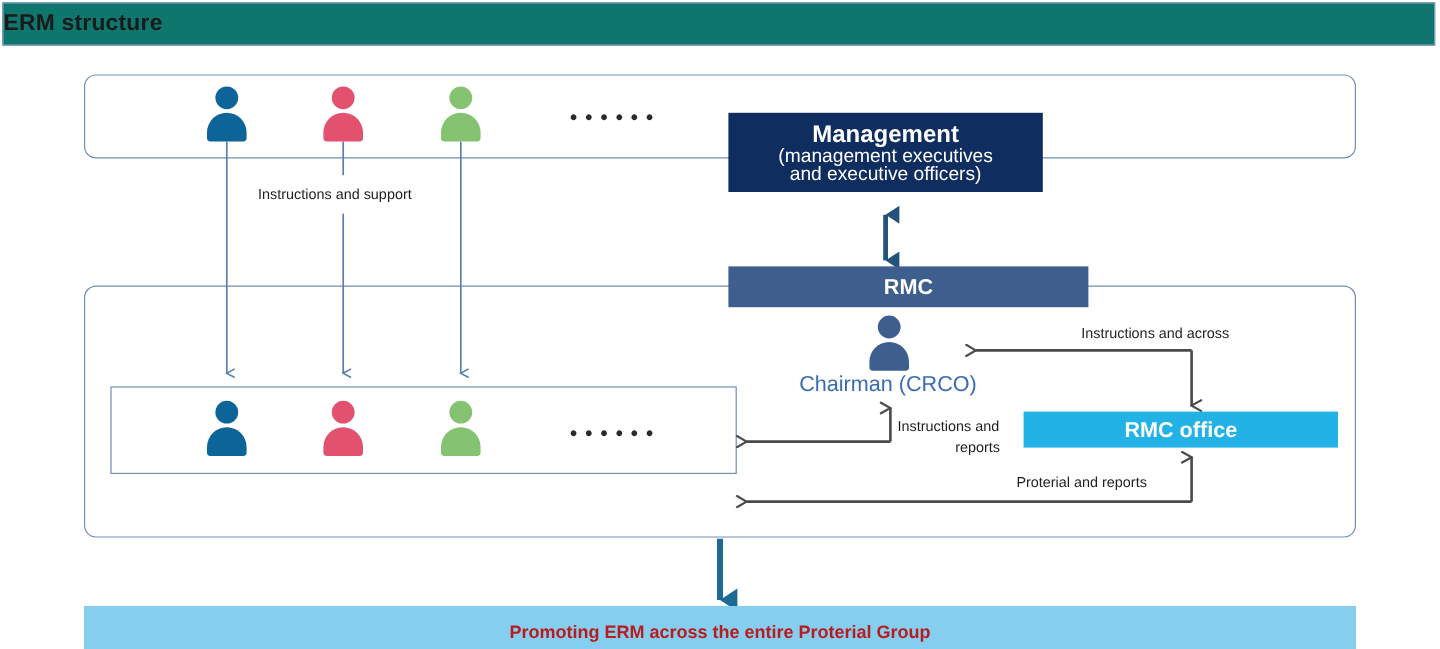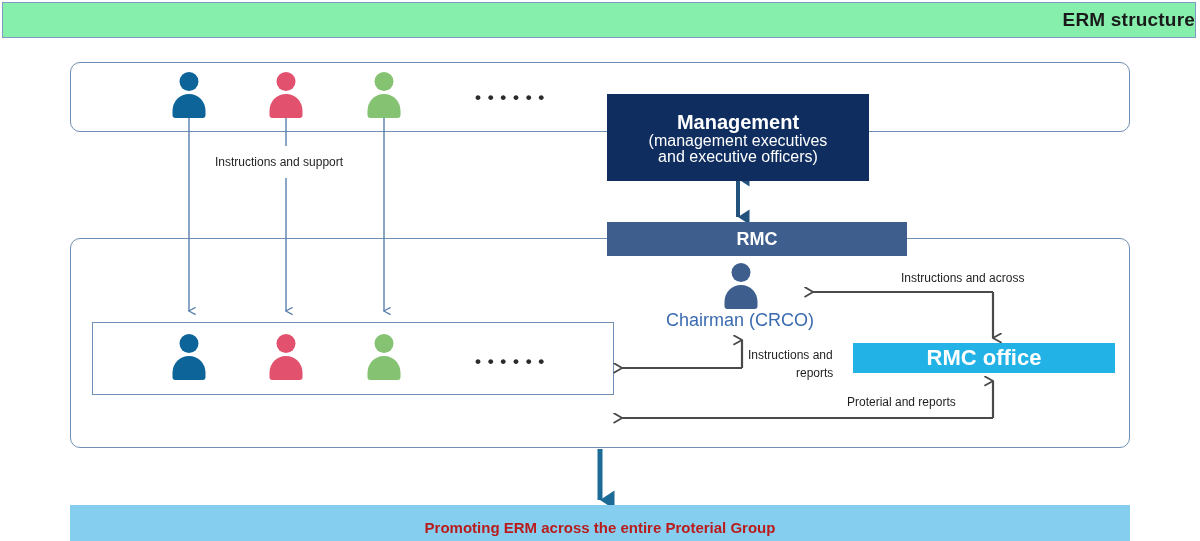--- a/index.html
+++ b/index.html
@@ -20,24 +20,24 @@
 
   
   .title-bar {
     position: absolute;
     left: 2px;
     top: 2px;
     width: 1194px;
     height: 36px;
     border: 1px solid #7d9bc1;
     box-sizing: border-box;
-    background: #86efac;
+    background: #0f766e;
     display: flex;
     align-items: center;
-    justify-content: flex-end;
+    justify-content: flex-start;
   }
   .title-bar .title-text {
     font-size: 19px;
     font-weight: bold;
     color: #1a1a1a;
     letter-spacing: 0.2px;
   }
 
   
   .panel {
@@ -67,38 +67,38 @@
     position: absolute;
     box-sizing: border-box;
     display: flex;
     flex-direction: column;
     align-items: center;
     justify-content: center;
     color: #ffffff;
     text-align: center;
   }
   #box-management {
-    left: 607px; top: 94px; width: 262px; height: 87px;
+    left: 607px; top: 94px; width: 262px; height: 66px;
     background: #0f2d5e;
   }
   #box-management .main-line {
     font-size: 20px; font-weight: bold; line-height: 22px;
   }
   #box-management .sub-line {
     font-size: 16px; line-height: 15.5px; font-weight: normal;
   }
   #box-rmc {
     left: 607px; top: 222px; width: 300px; height: 34px;
     background: #3e5f8e;
     font-size: 18px; font-weight: bold;
   }
   #box-rmc-office {
     left: 853px; top: 343px; width: 262px; height: 30px;
     background: #22b2e6;
-    font-size: 22px; font-weight: bold;
+    font-size: 18px; font-weight: bold;
   }
   #box-risk-dept {
     left: 352px; top: 394px; width: 262px; height: 29px;
     background: #4d4d4d;
     font-size: 17px; font-weight: bold;
   }
 
   
   #bottom-banner {
     position: absolute;

